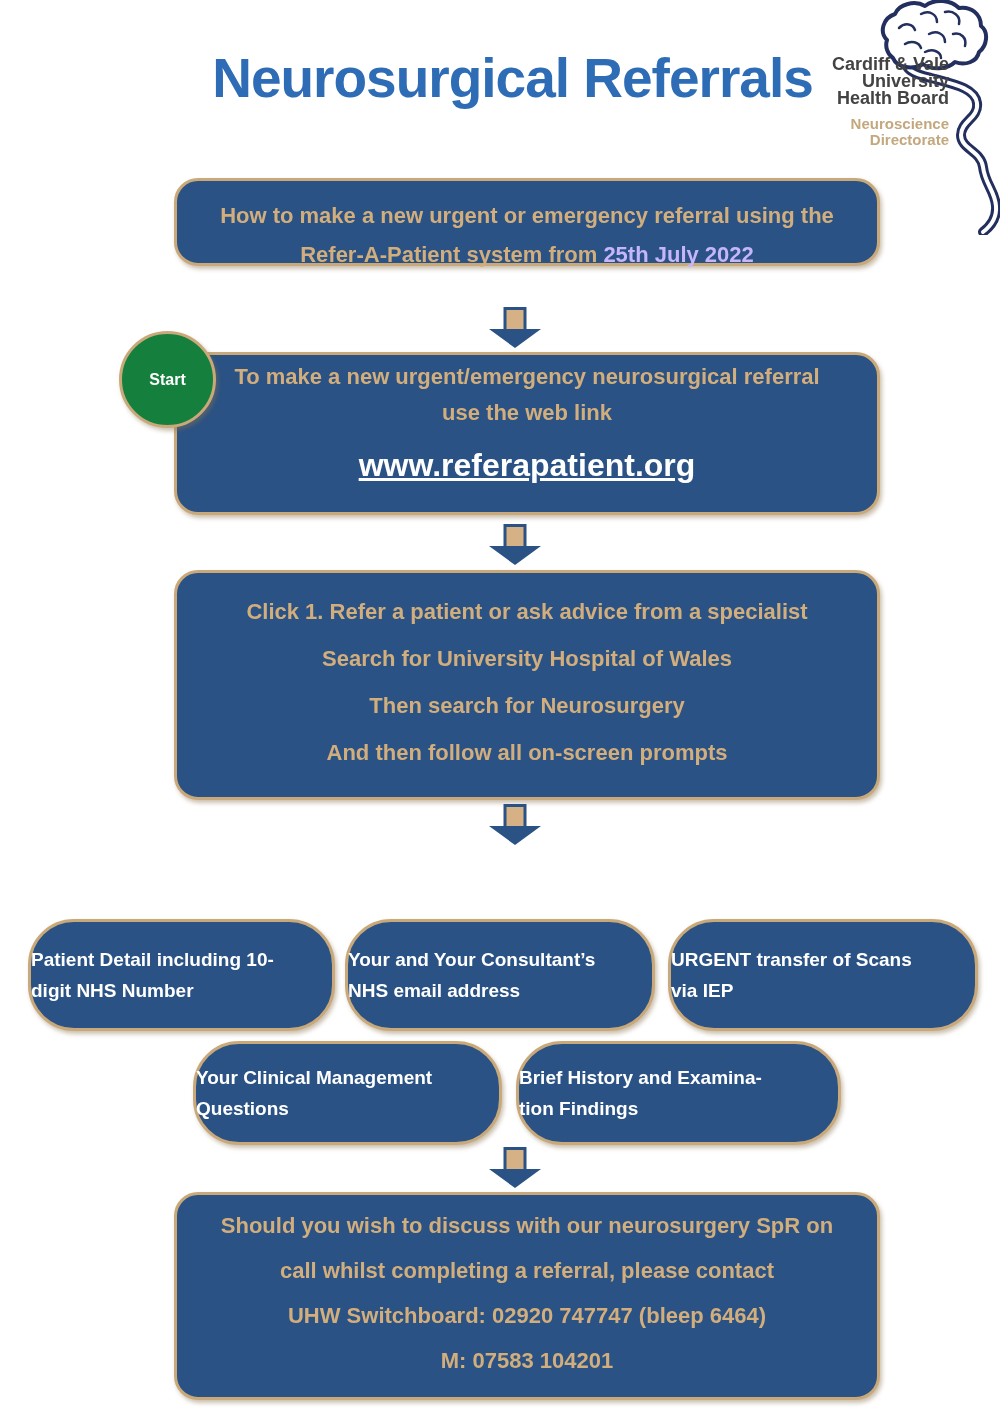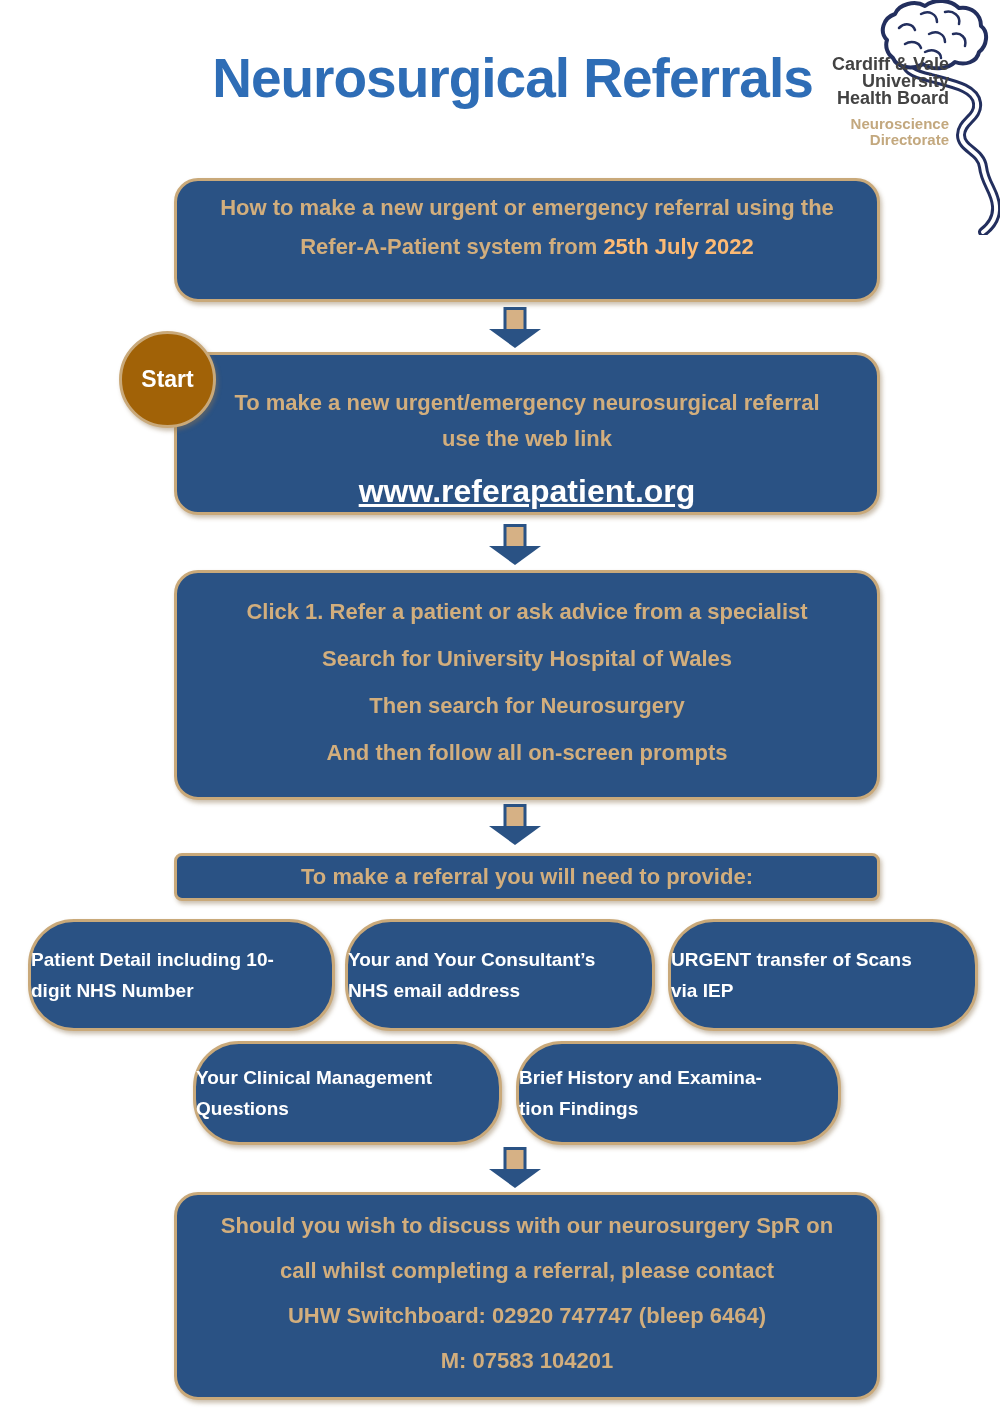--- a/index.html
+++ b/index.html
@@ -19,51 +19,51 @@
   .logo-org div{font-size:18px;font-weight:700;color:#434343;line-height:17px;}
   .logo-dept{margin-top:9px;}
   .logo-dept div{font-size:15px;font-weight:700;color:#c3a87e;line-height:16px;}
   
   .box{
     position:absolute;left:174px;width:706px;box-sizing:border-box;
     background:#2a5284;border:3px solid #c9a97a;border-radius:24px;
     color:#d2ae7d;font-weight:700;text-align:center;font-size:22px;
     box-shadow:2px 3px 4px rgba(140,115,80,.45);
   }
-  .box1{top:178px;height:124px;padding-top:7px;}
+  .box1{top:178px;height:88px;padding-top:15px;}
   .box1 .line{line-height:39px;}
-  .box2{top:352px;height:163px;padding-top:30px;}
+  .box2{top:352px;height:163px;padding-top:4px;}
   .box2 .line{line-height:36px;}
   .weblink{display:inline-block;margin-top:16px;color:#ffffff;font-size:32px;font-weight:700;text-decoration:underline;cursor:pointer;}
   .box3{top:570px;height:230px;padding-top:15px;}
   .box3 .line{line-height:47px;}
   .banner{top:853px;height:48px;border-radius:8px;line-height:42px;}
   .contact{top:1192px;height:208px;padding-top:8px;}
   .contact .line{line-height:45px;}
-  .white{color:#fdba74;}
+  .white{color:#c4b5fd;}
   
   .pill{
     position:absolute;box-sizing:border-box;background:#2a5284;
     border:3px solid #c9a97a;border-radius:46px;color:#ffffff;
     font-weight:700;font-size:19px;
     display:flex;flex-direction:column;justify-content:center;
     box-shadow:2px 3px 4px rgba(140,115,80,.45);
   }
   .pill .line{line-height:31px;white-space:nowrap;}
   .pillA{left:28px; top:919px; width:307px;height:112px;}
   .pillB{left:345px;top:919px; width:310px;height:112px;}
   .pillC{left:668px;top:919px; width:310px;height:112px;}
   .pillD{left:193px;top:1041px;width:309px;height:104px;}
   .pillE{left:516px;top:1041px;width:325px;height:104px;}
   
   .start{
     position:absolute;left:119px;top:331px;width:97px;height:97px;border-radius:50%;
-    background:#a16207;border:3px solid #c9a97a;box-sizing:border-box;z-index:3;
+    background:#15803d;border:3px solid #c9a97a;box-sizing:border-box;z-index:3;
     display:flex;align-items:center;justify-content:center;
-    color:#ffffff;font-weight:700;font-size:23px;
+    color:#ffffff;font-weight:700;font-size:16px;
     box-shadow:2px 3px 4px rgba(140,115,80,.45);
   }
   
   .arrow{position:absolute;left:487px;}
   .arrow1{top:307px;} .arrow2{top:524px;} .arrow3{top:804px;} .arrow4{top:1147px;}
 </style>
 </head>
 <body>
 
 <div class="page">
@@ -119,21 +119,20 @@
     <div class="line">Search for University Hospital of Wales</div>
     <div class="line">Then search for Neurosurgery</div>
     <div class="line">And then follow all on-screen prompts</div>
   </div>
 
   <svg class="arrow arrow3" width="56" height="42" viewBox="0 0 56 42">
     <rect x="18" y="1.5" width="20" height="22" fill="#d6b185" stroke="#2a5284" stroke-width="3"></rect>
     <polygon points="2,22 54,22 28,41" fill="#2a5284"></polygon>
   </svg>
 
-  <div class="box banner">To make a referral you will need to provide:</div>
 
   <div class="pill pillA">
     <div class="line">Patient Detail including 10-</div>
     <div class="line">digit NHS Number</div>
   </div>
   <div class="pill pillB">
     <div class="line">Your and Your Consultant’s</div>
     <div class="line">NHS email address</div>
   </div>
   <div class="pill pillC">

